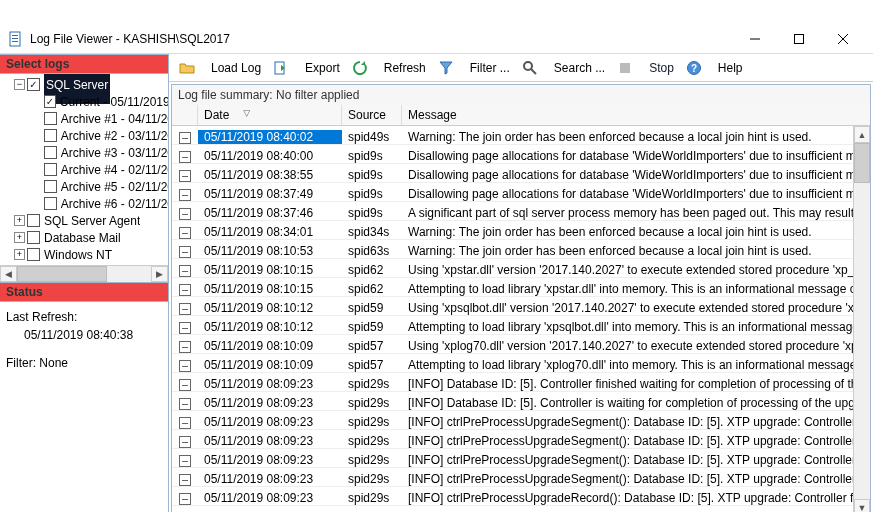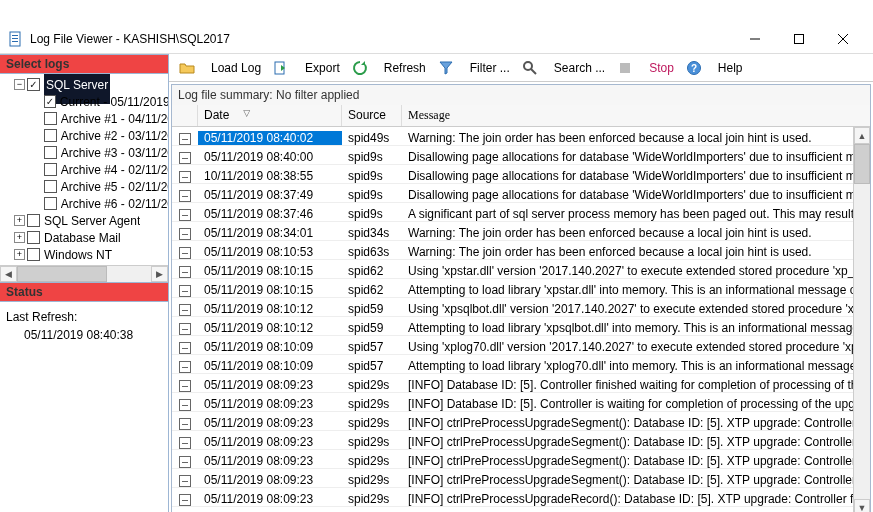--- a/index.html
+++ b/index.html
@@ -31,21 +31,21 @@
   .toolbar { height: 28px; display: flex; align-items: center; gap: 4px; padding: 2px 6px; border-bottom: 1px solid #ccc; }
   .tb-btn { display: flex; align-items: center; gap: 16px; padding: 2px 4px; cursor: default; }
   .tb-btn .ticon { width:16px; height:16px; display:inline-flex; align-items:center; justify-content:center; }
   .body-area { flex:1; display:flex; flex-direction:column; border:1px solid #a6b8cf; margin:2px; overflow:hidden; }
   .summary { padding: 3px 6px; background: #f6f6f6; color: #333; }
   .grid-header { display:flex; background:#f7f7f7; border-bottom:1px solid #ccc; }
   .gh-cell { padding:3px 6px; border-right:1px solid #ddd; display:flex; align-items:flex-start; gap:14px; }
   .gh-cell.c-icon { width:26px; }
   .gh-cell.c-date { width:144px; }
   .gh-cell.c-src  { width:60px; }
-  .gh-cell.c-msg  { flex:1; border-right:none;font-family:Liberation Serif, serif; }
+  .gh-cell.c-msg  { flex:1; border-right:none; }
   .grid-body { flex:1; overflow:hidden; position:relative; }
   .grid-rows { }
   .g-row { display:flex; border-bottom:1px solid #eee; height:19px; align-items:flex-end; }
   .g-cell { padding:0 6px; white-space:nowrap; overflow:hidden; }
   .g-cell.c-icon { width:26px; display:flex; align-items:center; justify-content:center; }
   .g-cell.c-date { width:144px; }
   .g-cell.c-src  { width:60px; }
   .g-cell.c-msg  { flex:1; }
   .g-row.selected .g-cell.c-date { background:#0078d7; color:#fff; }
   .row-icon { width:12px; height:12px; border:1px solid #666; background:#fff; position:relative; }
@@ -159,20 +159,21 @@
       <div class="sb-btn">◀</div>
       <div class="sb-track">
           <div class="sb-thumb"></div>
         </div>
       <div class="sb-btn">▶</div>
     </div>
     <div class="section-header">Status</div>
     <div class="status-block">
       <div class="line">Last Refresh:</div>
       <div class="line last-val">05/11/2019 08:40:38</div>
+      <div class="line" style="margin-top:14px">Filter: None</div>
     </div>
   </div>
 
   <div class="right-pane">
     <div class="toolbar">
       <div class="tb-btn">
         <span class="ticon">
             <svg width="16" height="16" viewBox="0 0 16 16">
               <path d="M1 4h5l1 2h8v7H1z" fill="#f5c95b" stroke="#b8891f"></path>
             </svg>
@@ -207,21 +208,21 @@
       </div>
       <div class="tb-btn">
         <span class="ticon">
             <svg width="16" height="16" viewBox="0 0 16 16">
               <circle cx="6" cy="6" r="4" fill="none" stroke="#555" stroke-width="2"></circle>
               <line x1="9" y1="9" x2="14" y2="14" stroke="#555" stroke-width="2"></line>
             </svg>
           </span>
         <span>Search ...</span>
       </div>
-      <div class="tb-btn" style="color:#be185d">
+      <div class="tb-btn" style="color:#0f172a">
         <span class="ticon">
             <svg width="16" height="16" viewBox="0 0 16 16">
               <rect x="3" y="3" width="10" height="10" fill="#bbb"></rect>
             </svg>
           </span>
         <span>Stop</span>
       </div>
       <div class="tb-btn">
         <span class="ticon">
             <svg width="16" height="16" viewBox="0 0 16 16">
@@ -263,21 +264,21 @@
                 <span class="row-icon"></span>
               </div>
               <div class="g-cell c-date">05/11/2019 08:40:00</div>
               <div class="g-cell c-src">spid9s</div>
               <div class="g-cell c-msg">Disallowing page allocations for database 'WideWorldImporters' due to insufficient memory in th</div>
             </div>
             <div class="g-row">
               <div class="g-cell c-icon">
                 <span class="row-icon"></span>
               </div>
-              <div class="g-cell c-date">10/11/2019 08:38:55</div>
+              <div class="g-cell c-date">05/11/2019 08:38:55</div>
               <div class="g-cell c-src">spid9s</div>
               <div class="g-cell c-msg">Disallowing page allocations for database 'WideWorldImporters' due to insufficient memory in th</div>
             </div>
             <div class="g-row">
               <div class="g-cell c-icon">
                 <span class="row-icon"></span>
               </div>
               <div class="g-cell c-date">05/11/2019 08:37:49</div>
               <div class="g-cell c-src">spid9s</div>
               <div class="g-cell c-msg">Disallowing page allocations for database 'WideWorldImporters' due to insufficient memory in th</div>

